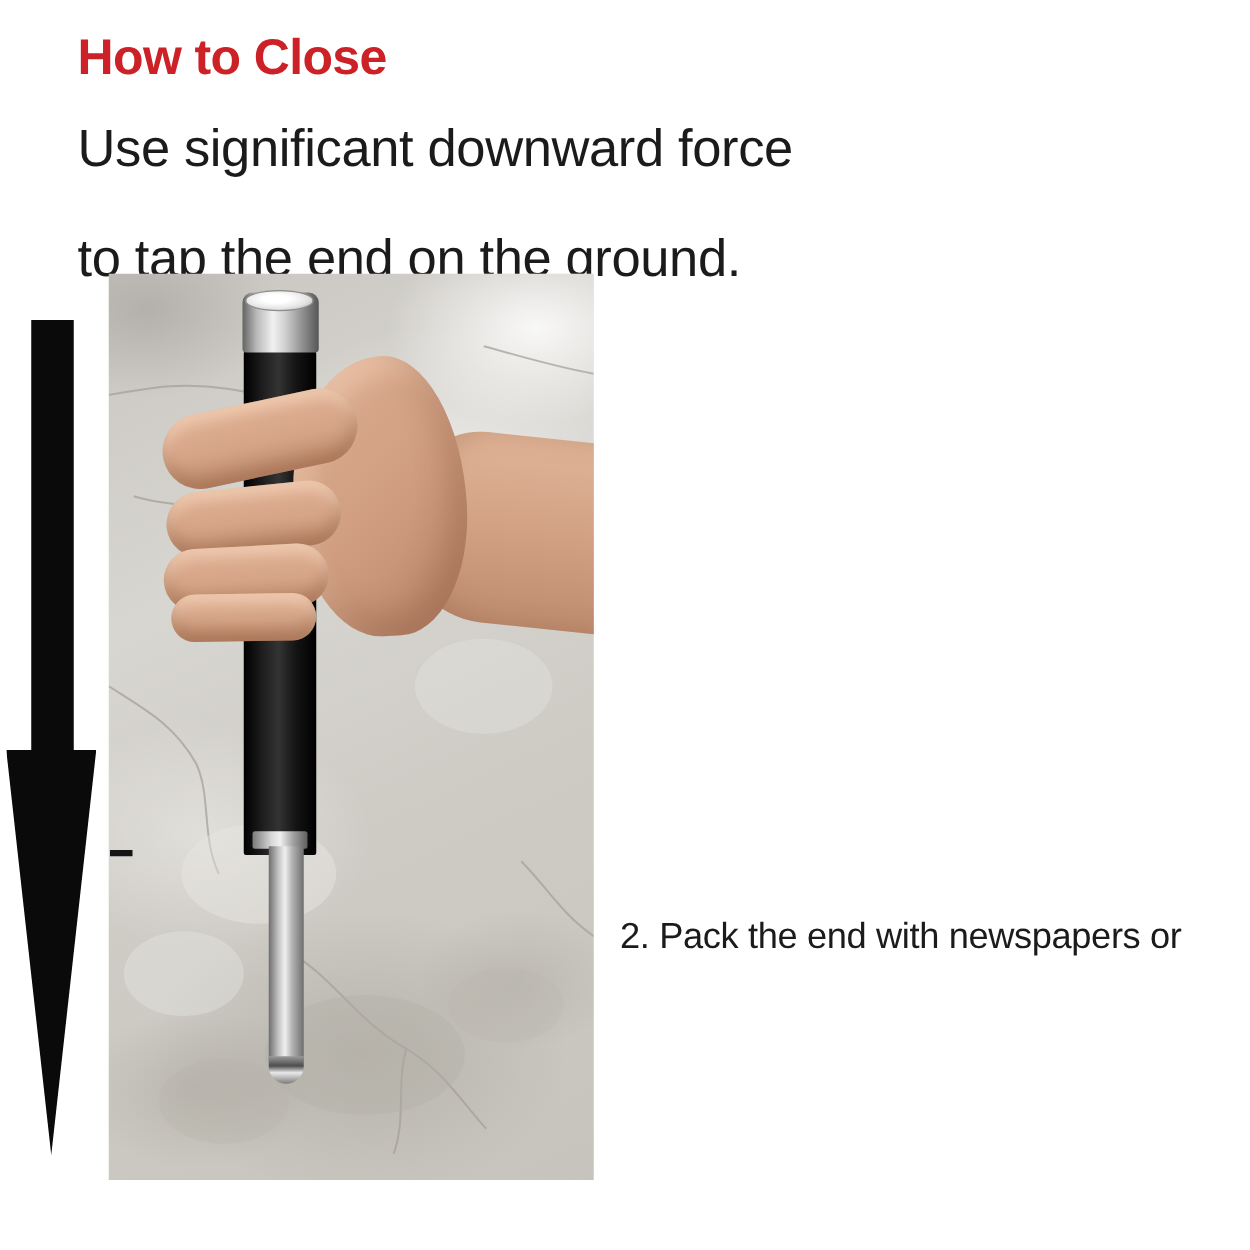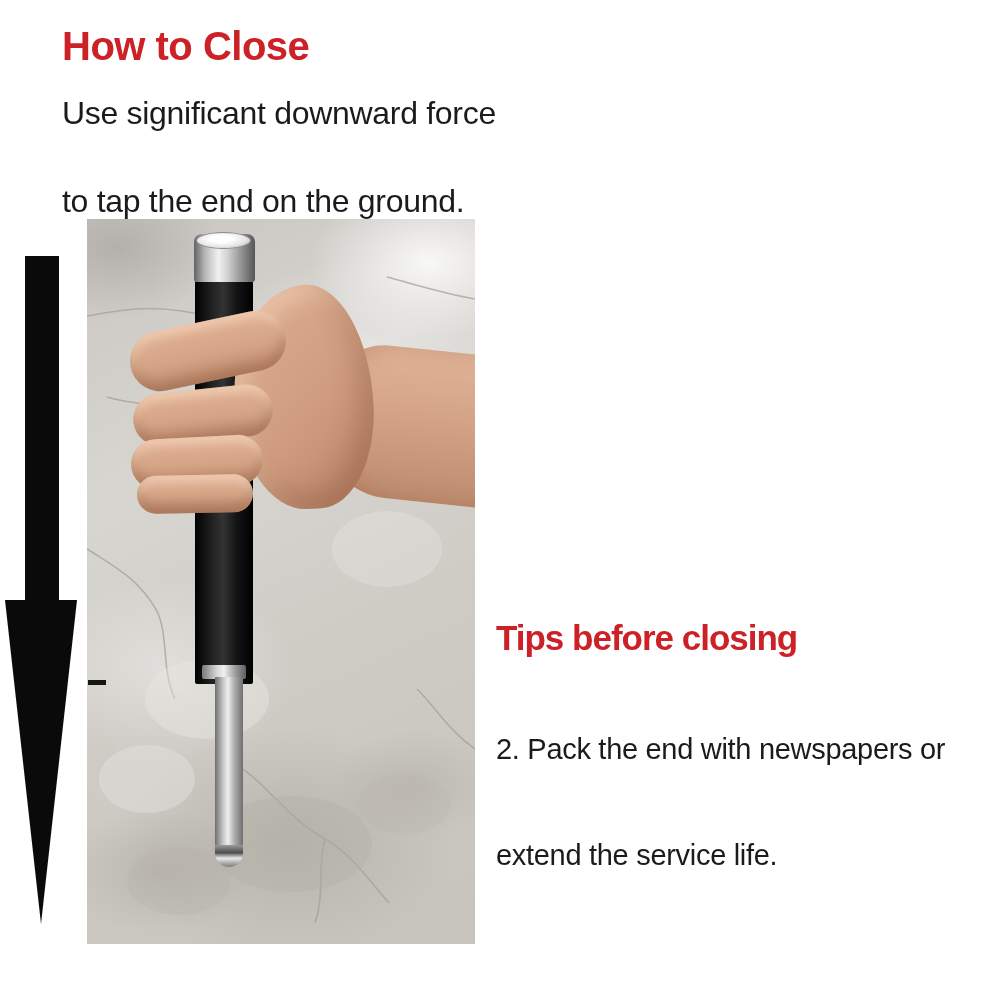--- a/index.html
+++ b/index.html
@@ -12,21 +12,21 @@
   }
 
   
   .headline{
     position:absolute; left:62px; top:26px;
     font-size:40px; font-weight:bold; letter-spacing:-0.5px;
     color:#cc2127; line-height:1; white-space:nowrap;
   }
   .body-line{
     position:absolute; left:62px;
-    font-size:32px; letter-spacing:-0.3px; color:#1b1b1b;
+    font-size:42px; letter-spacing:-0.3px; color:#1b1b1b;
     line-height:1.1; white-space:nowrap;
   }
   .line1{ top:96px; }
   .line2{ top:156px;margin-top:28px; }
 
   .tips-title{
     position:absolute; left:496px; top:620px;
     font-size:35px; font-weight:bold; letter-spacing:-1px;
     color:#cc2127; line-height:1; white-space:nowrap;
   }
@@ -178,17 +178,15 @@
     <div class="forearm"></div>
     <div class="hand-back"></div>
     <div class="finger f-index"></div>
     <div class="finger f-mid"></div>
     <div class="finger f-ring"></div>
     <div class="finger f-pinky"></div>
   </div>
 
   <div class="dash-mark"></div>
 
-  <div class="tips-title">Tips before closing</div>
   <div class="tip-line tip-1">2. Pack the end with newspapers or</div>
-  <div class="tip-line tip-3">extend the service life.</div>
 
 </div>
 
 </body></html>

